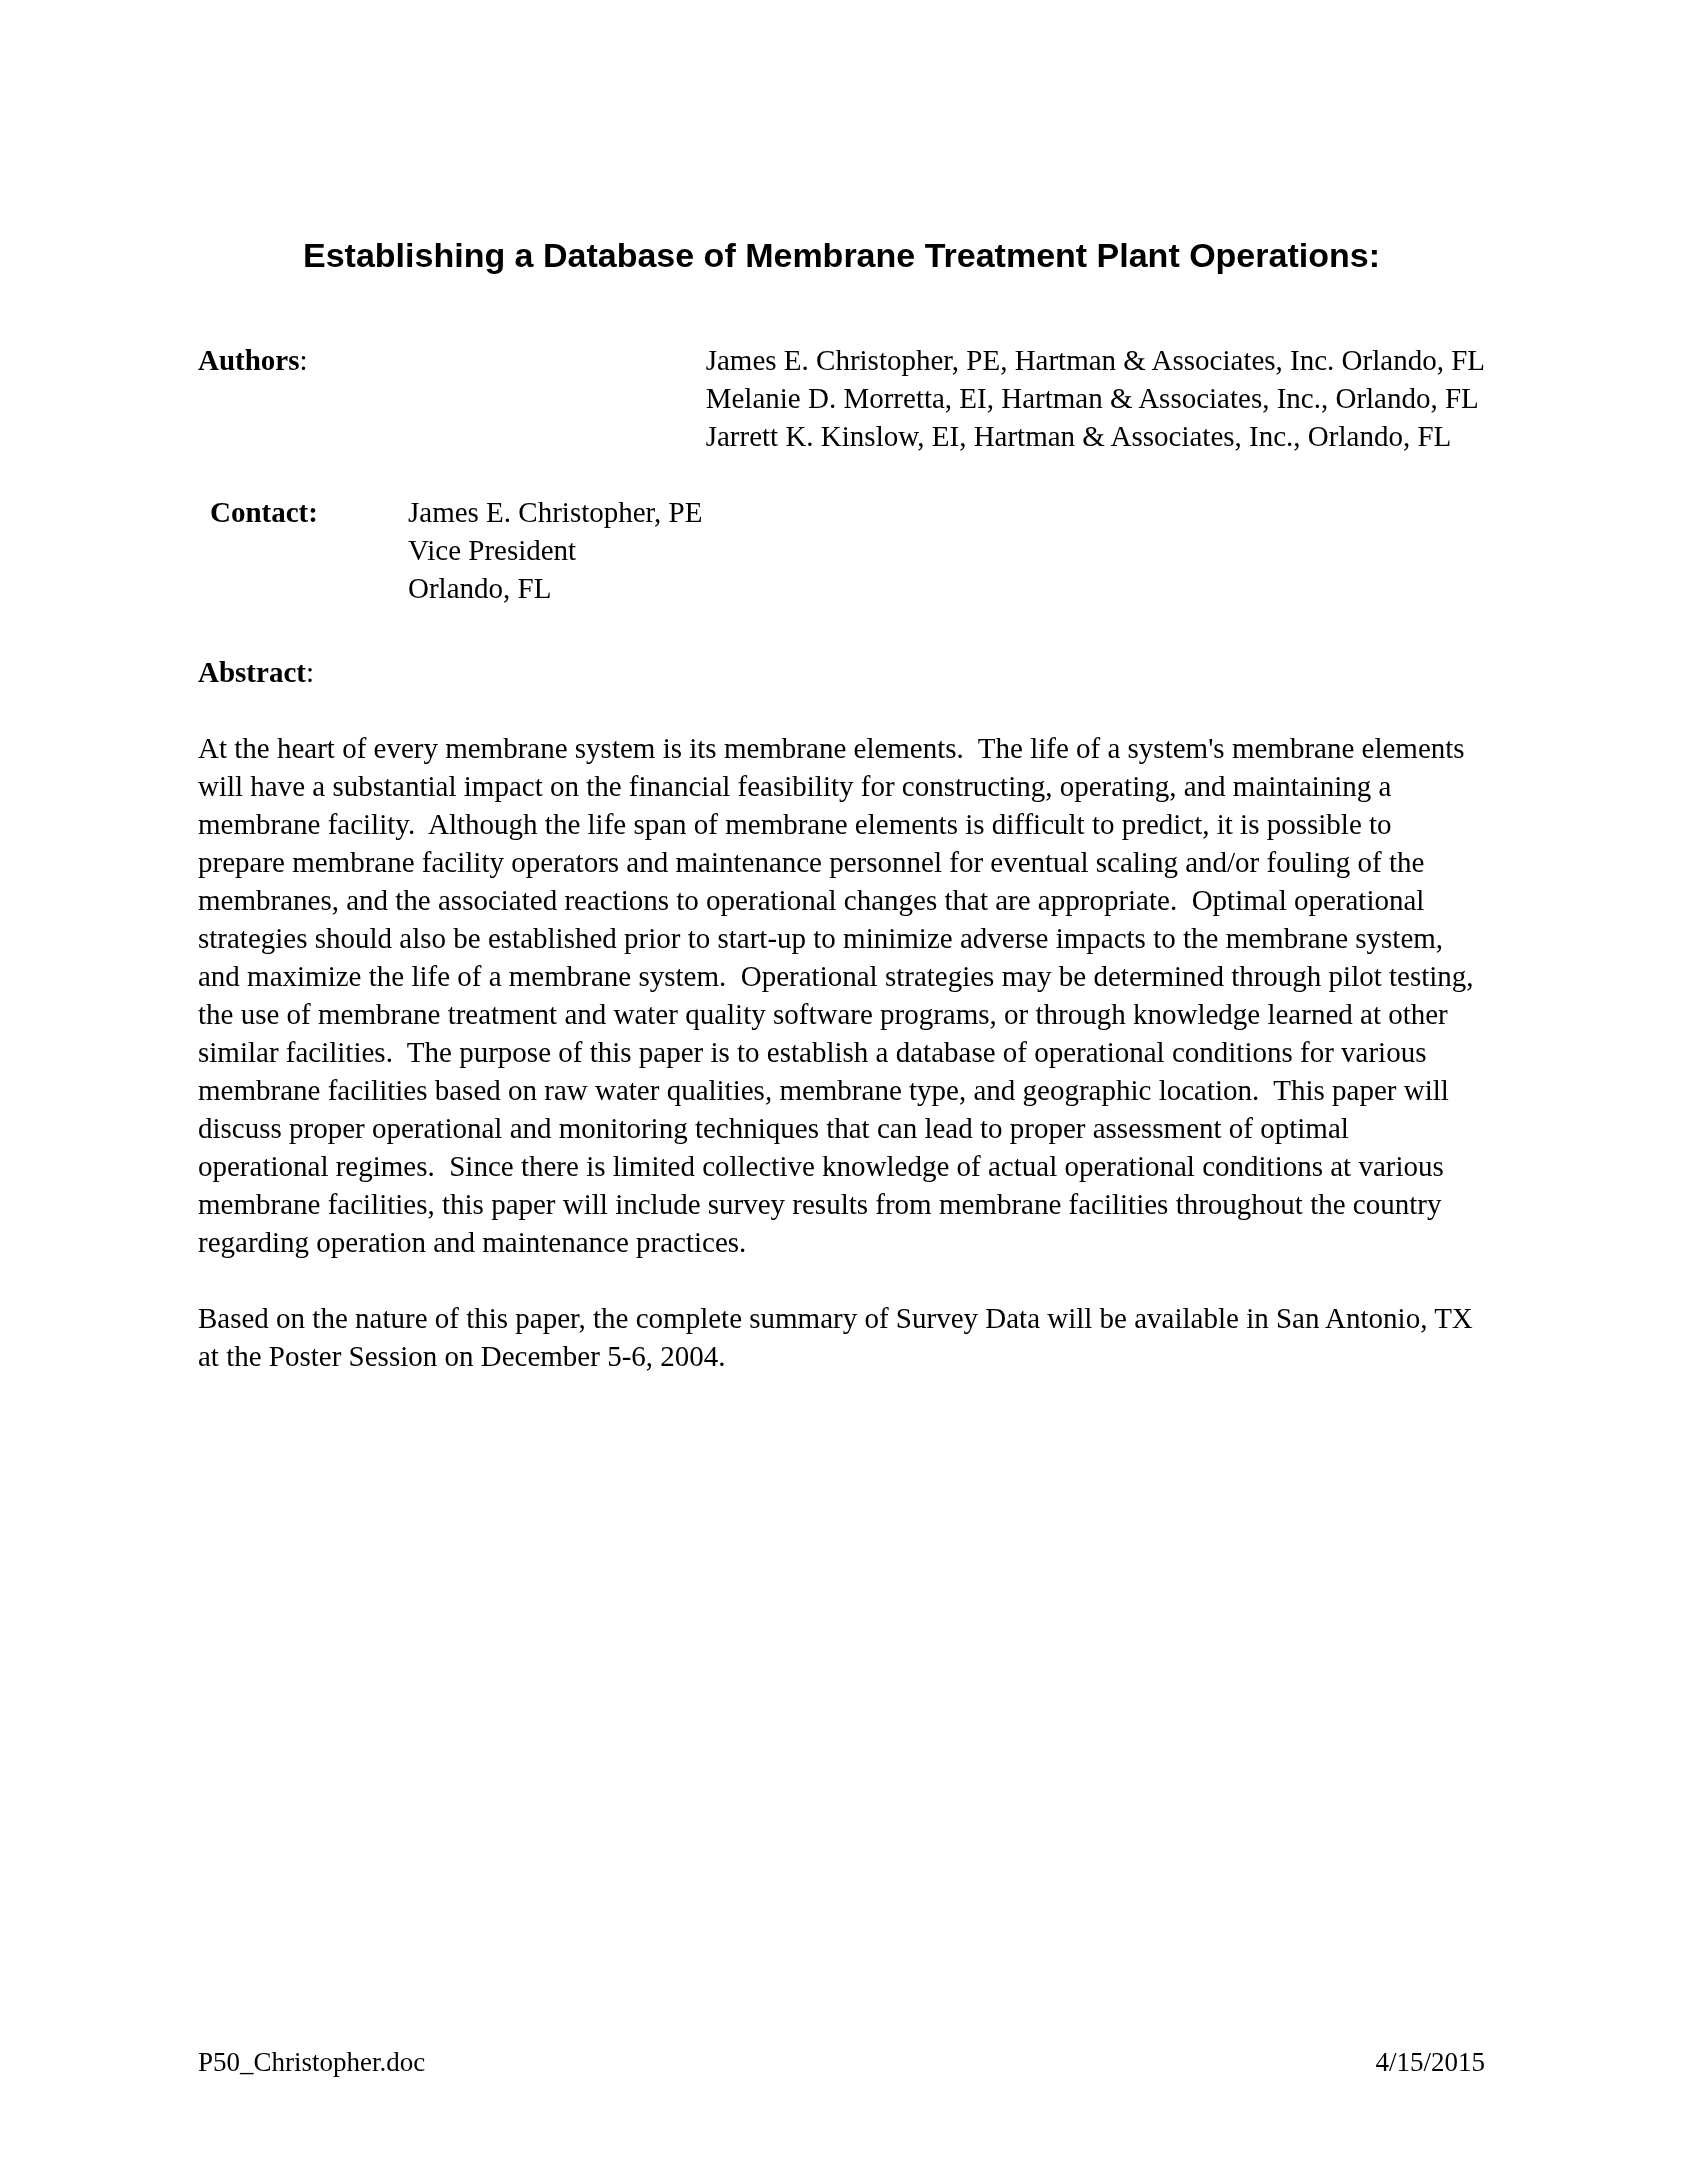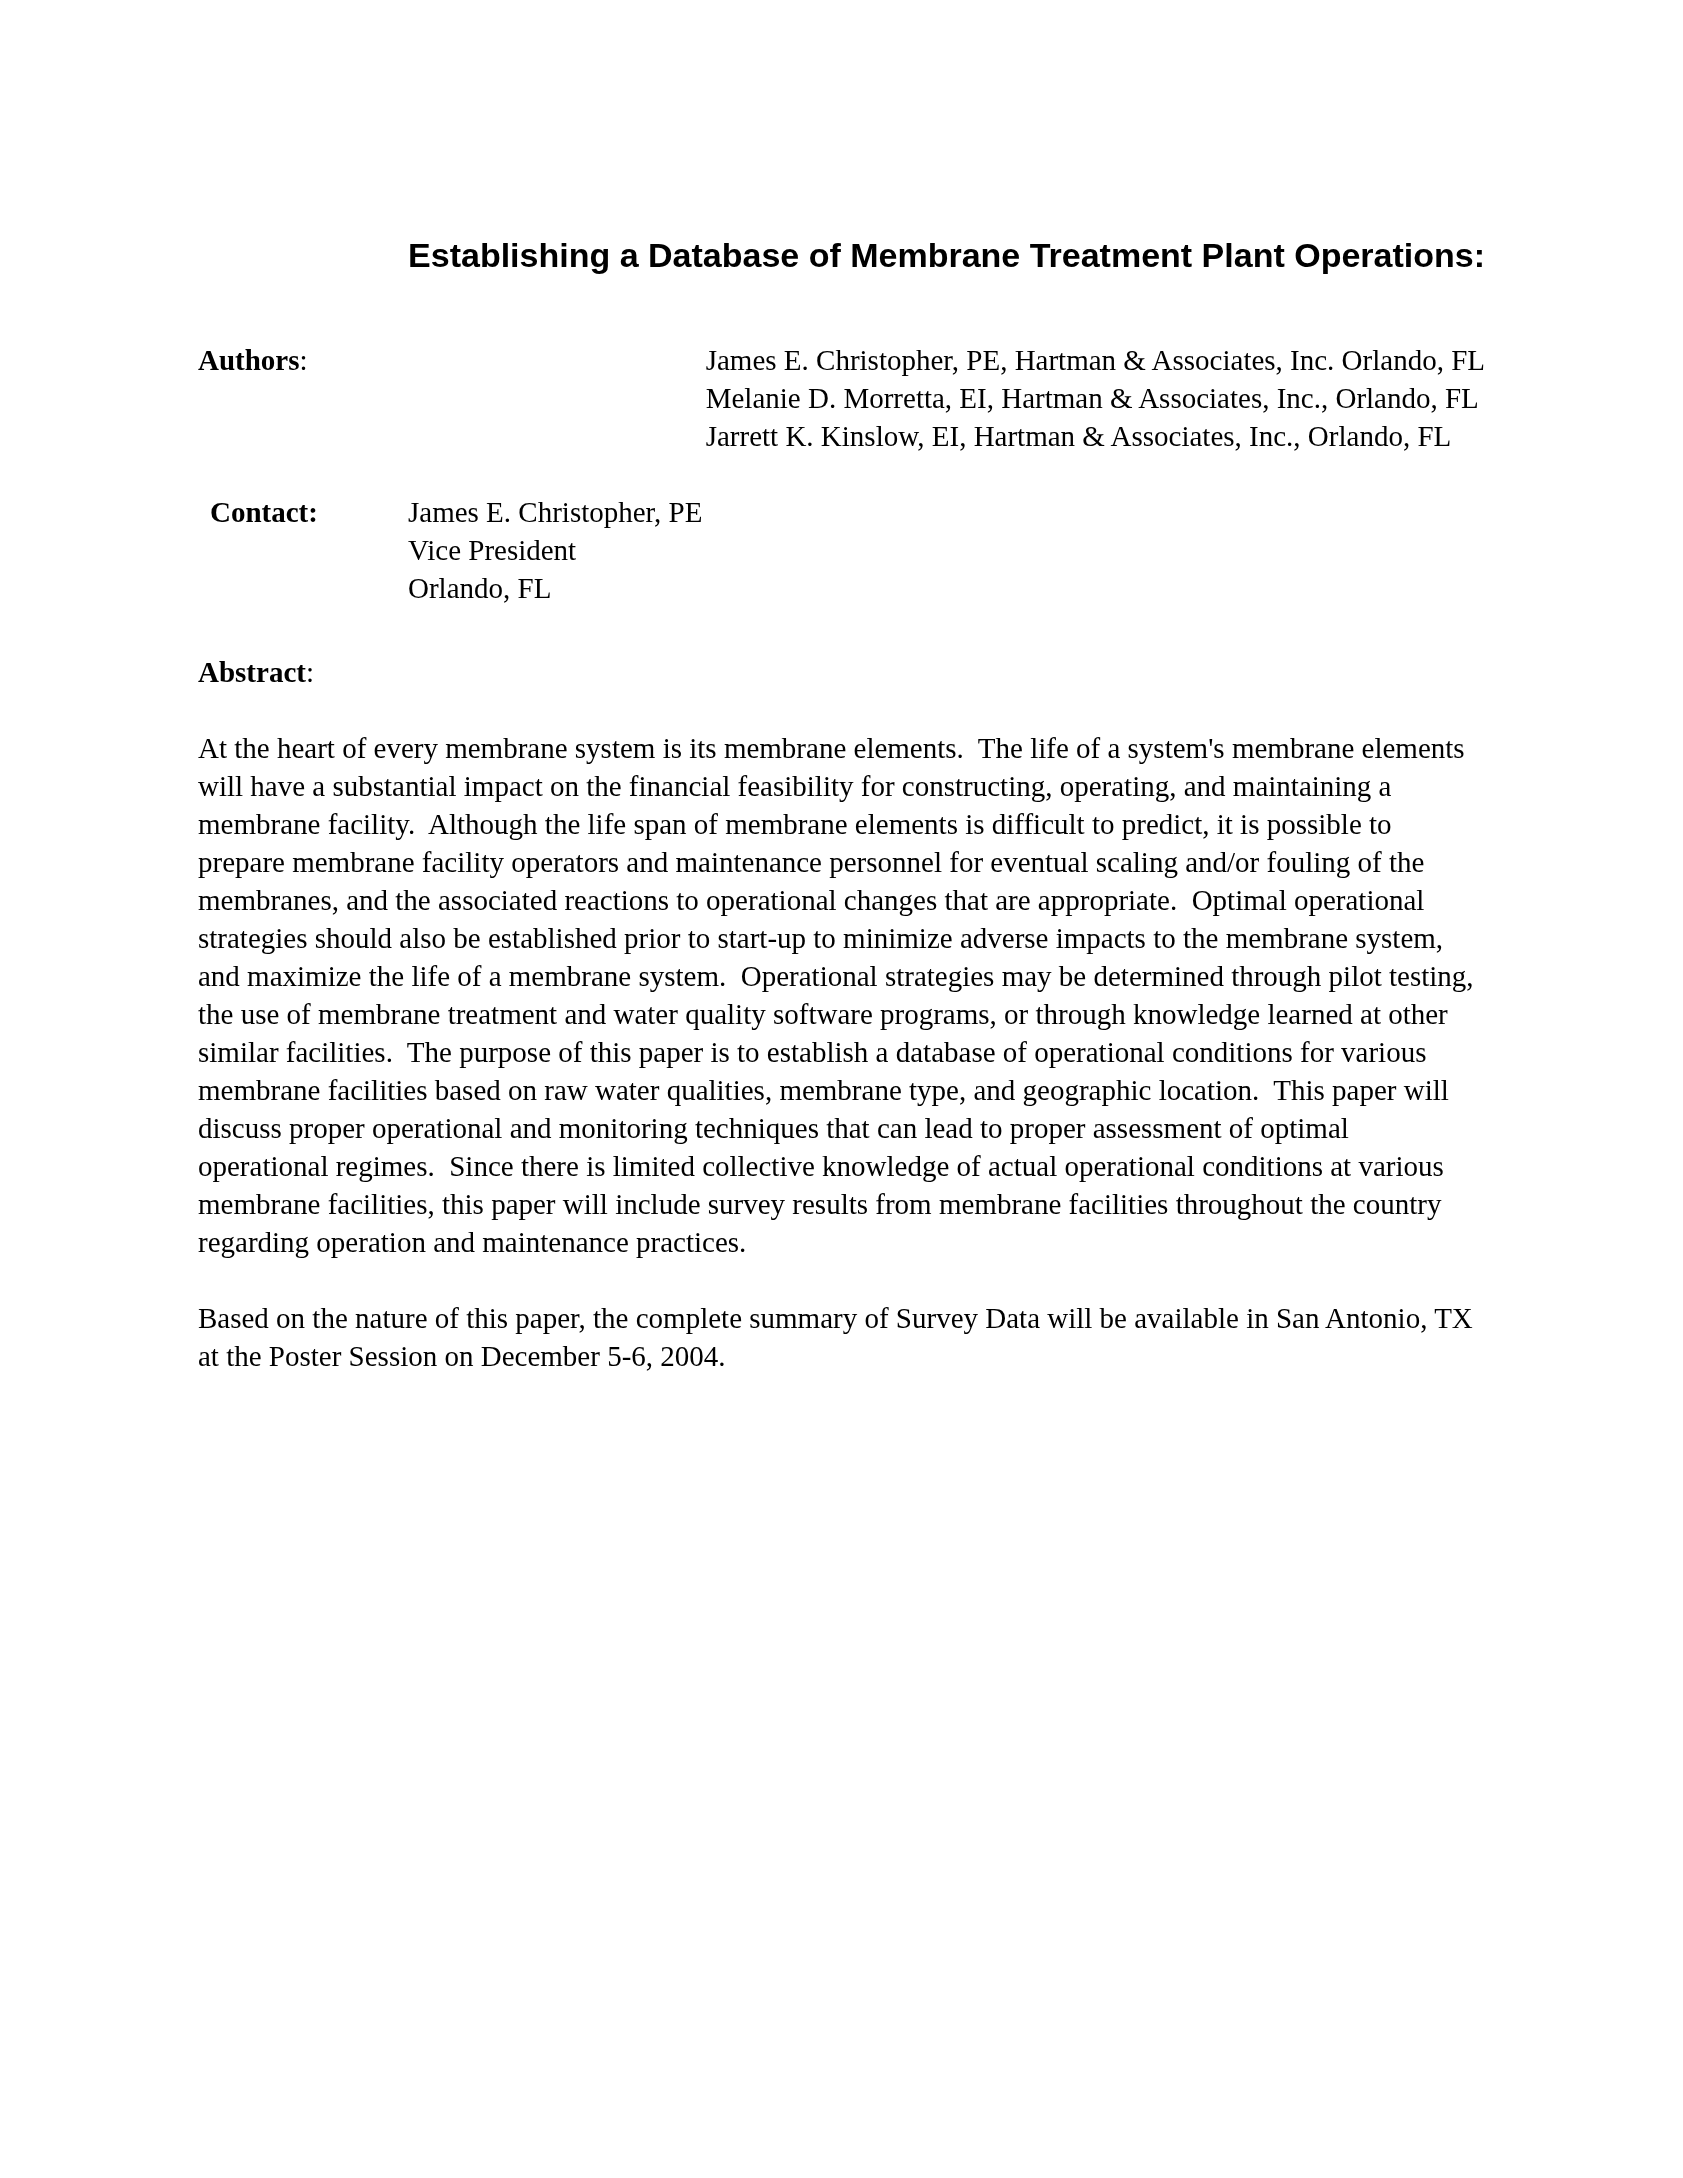--- a/index.html
+++ b/index.html
@@ -28,21 +28,20 @@
     margin: 230px 0 0 0;
     font-family: "Liberation Sans", sans-serif;
     font-weight: bold;
     font-size: 34px;
     line-height: 50px;
     text-align: center;
     letter-spacing: 0px;
   }
   .doc-title .title-line {
     display: block;
-    text-align: right;
   }
   .serif {
     font-family: "Liberation Serif", serif;
     font-size: 29px;
     line-height: 38px;
   }
   .info-section {
     display: flex;
     align-items: flex-start;
   }
@@ -111,14 +110,18 @@
     </div>
 
     <div class="abstract-heading serif"><b>Abstract</b><span>:</span></div>
 
     <p class="para serif">At the heart of every membrane system is its membrane elements.  The life of a system's membrane elements will have a substantial impact on the financial feasibility for constructing, operating, and maintaining a membrane facility.  Although the life span of membrane elements is difficult to predict, it is possible to prepare membrane facility operators and maintenance personnel for eventual scaling and/or fouling of the membranes, and the associated reactions to operational changes that are appropriate.  Optimal operational strategies should also be established prior to start-up to minimize adverse impacts to the membrane system, and maximize the life of a membrane system.  Operational strategies may be determined through pilot testing, the use of membrane treatment and water quality software programs, or through knowledge learned at other similar facilities.  The purpose of this paper is to establish a database of operational conditions for various membrane facilities based on raw water qualities, membrane type, and geographic location.  This paper will discuss proper operational and monitoring techniques that can lead to proper assessment of optimal operational regimes.  Since there is limited collective knowledge of actual operational conditions at various membrane facilities, this paper will include survey results from membrane facilities throughout the country regarding operation and maintenance practices.</p>
 
     <p class="para serif">Based on the nature of this paper, the complete summary of Survey Data will be available in San Antonio, TX at the Poster Session on December 5-6, 2004.</p>
 
   </div>
 
+  <div class="footer">
+    <span>P50_Christopher.doc</span>
+    <span>4/15/2015</span>
+  </div>
 </div>
 
 
 </body></html>

